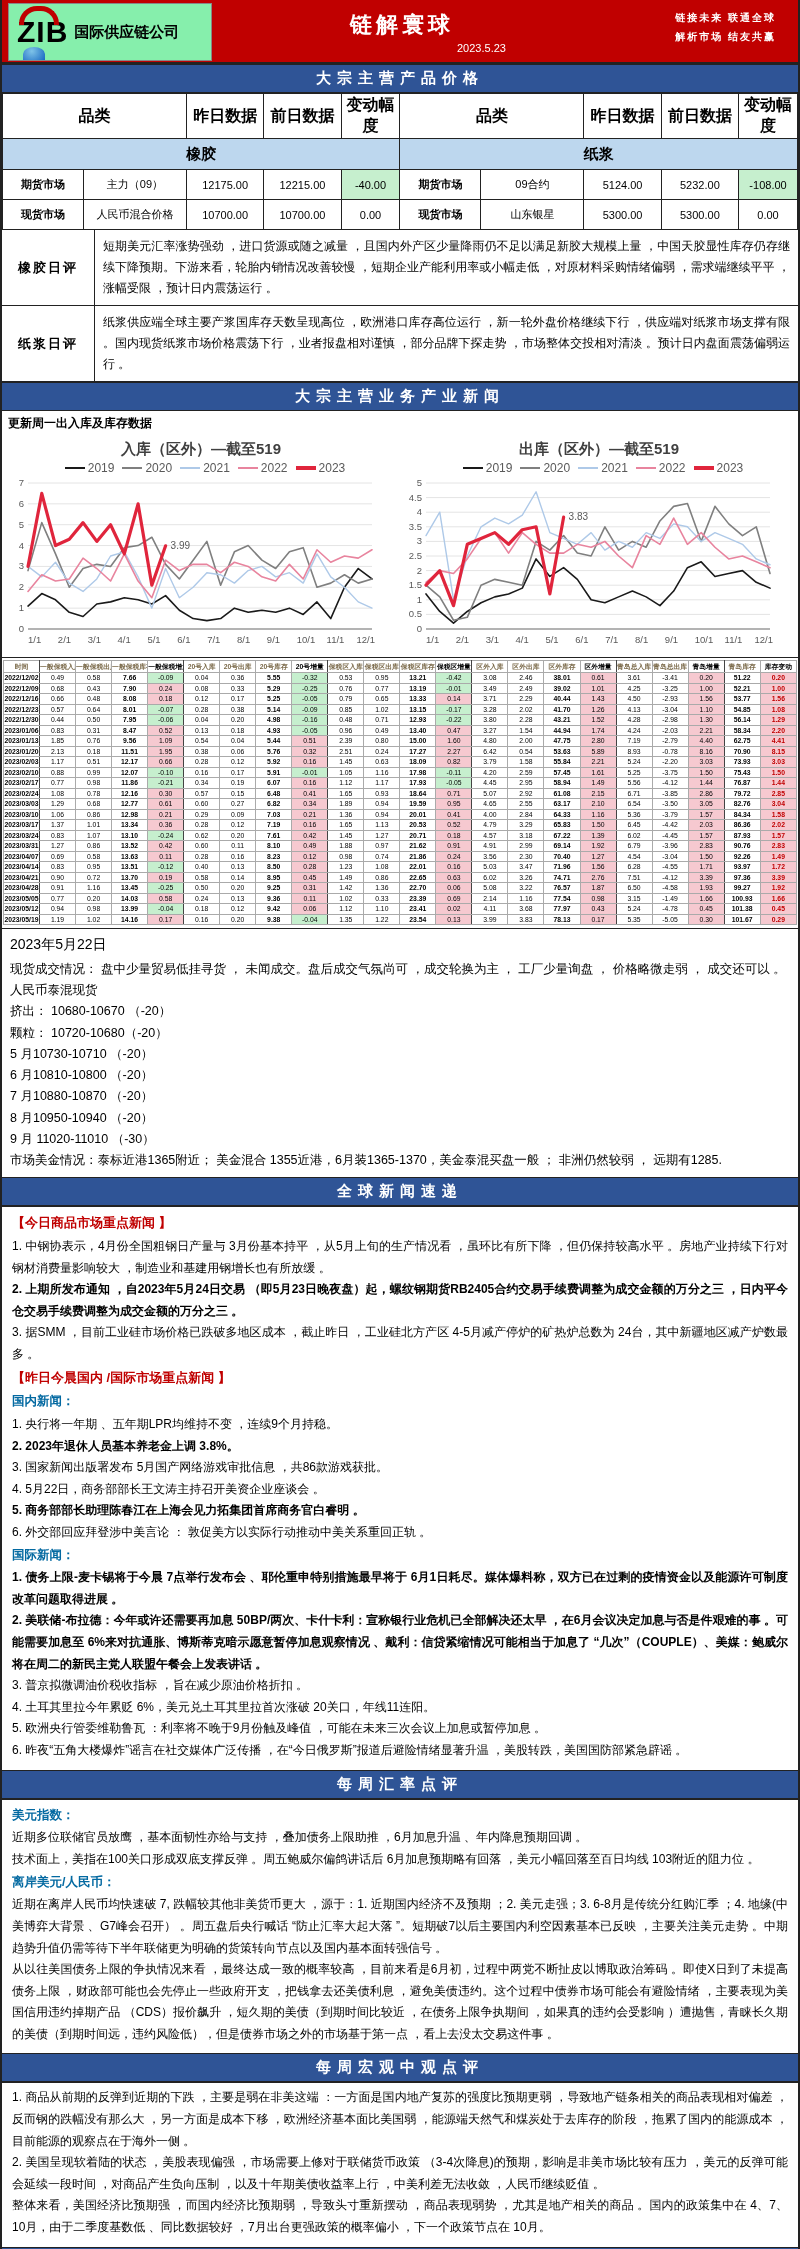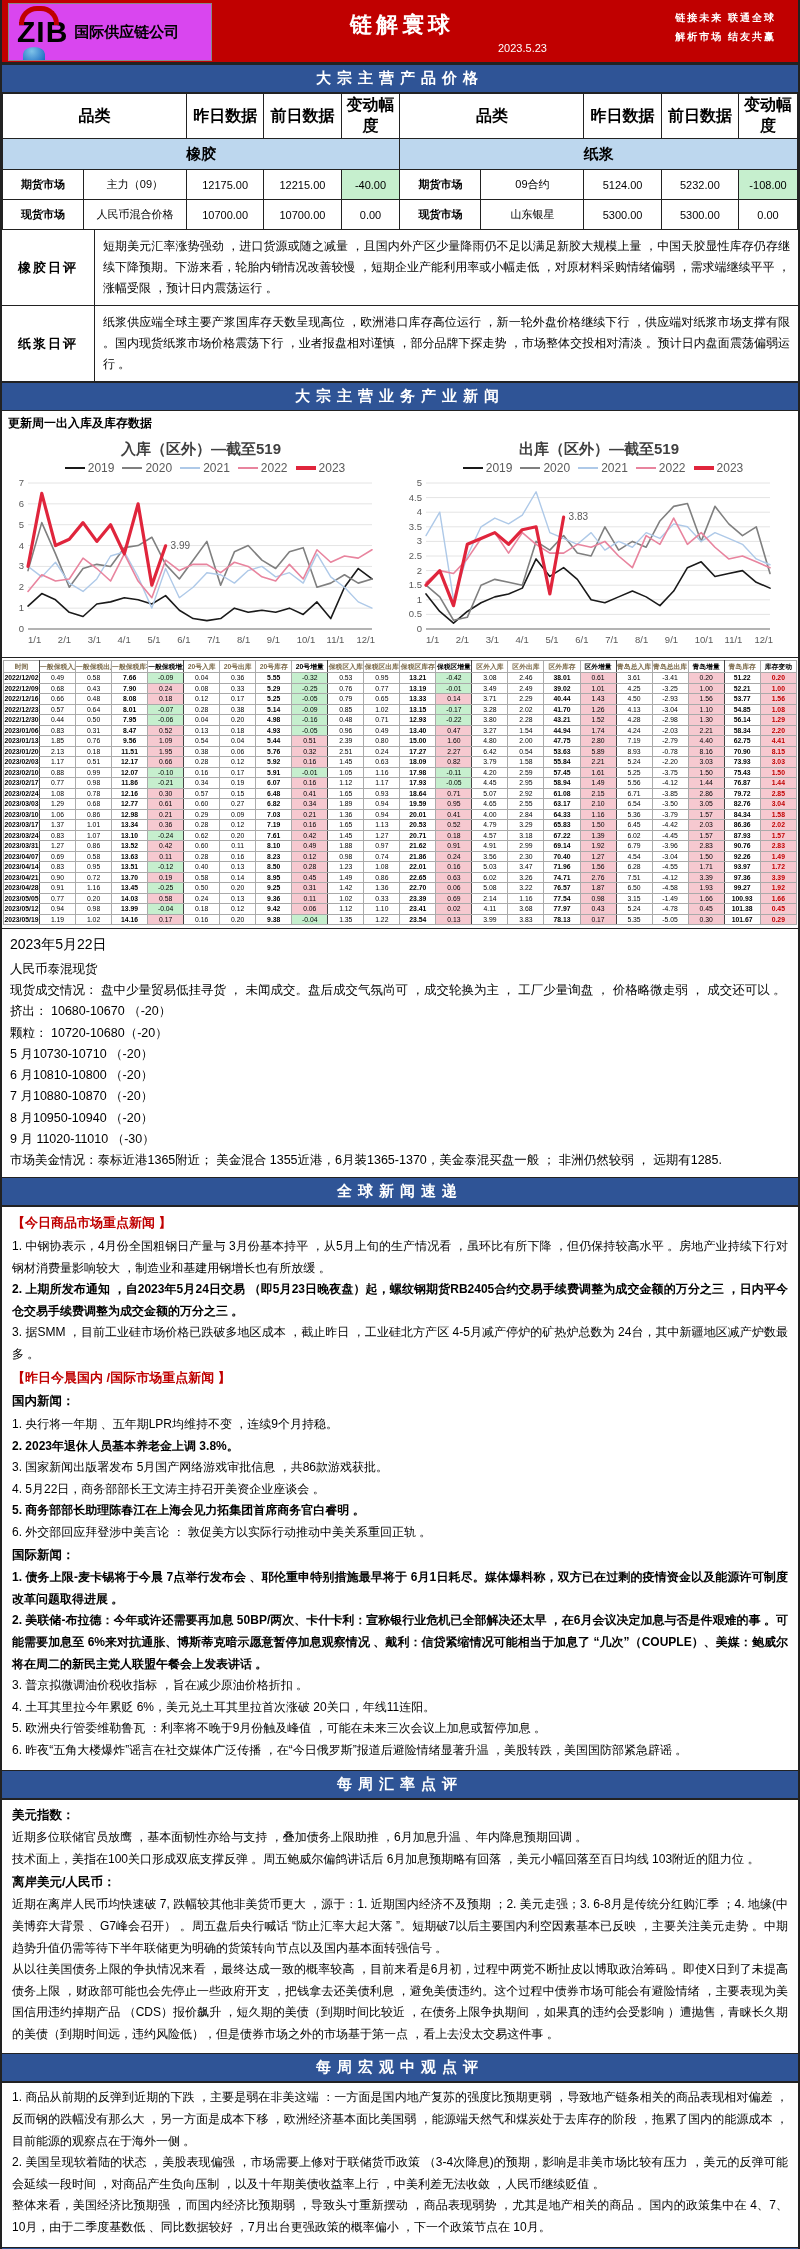--- a/index.html
+++ b/index.html
@@ -1,27 +1,27 @@
 <!DOCTYPE html>
 <html><head>
 <meta charset="utf-8">
 <style>
   html,body{margin:0;padding:0;background:#fff;}
   body{width:800px;font-family:"Liberation Sans","DejaVu Sans",sans-serif;color:#000;}
   .page{width:796px;margin:0 auto;border-left:2px solid #222;border-right:2px solid #222;border-bottom:2px solid #222;}
   
   .hdr{position:relative;height:62px;background:#c00000;border-bottom:2px solid #222;}
-  .logo-box{position:absolute;left:6px;top:3px;width:202px;height:56px;background:#d946ef;border:1px solid #888;overflow:hidden;}
+  .logo-box{position:absolute;left:6px;top:3px;width:202px;height:56px;background:#86efac;border:1px solid #888;overflow:hidden;}
   .logo-inner{display:flex;align-items:center;height:100%;padding-left:8px;}
   .zib{position:relative;font-size:30px;font-weight:bold;letter-spacing:1px;line-height:1;}
   .zib-arc{position:absolute;left:2px;top:-11px;width:30px;height:14px;border:5px solid #c00000;border-bottom:none;border-radius:18px 18px 0 0;}
   .zib-dot{position:absolute;left:6px;bottom:-14px;width:22px;height:14px;background:radial-gradient(circle at 40% 30%,#7ec3e8,#1565c0);border-radius:50% 50% 0 0;}
   .logo-cn{font-size:15px;font-weight:bold;margin-left:6px;}
   .hdr-title{position:absolute;left:270px;top:10px;width:260px;text-align:center;color:#fff;font-size:22px;font-weight:bold;letter-spacing:4px;}
-  .hdr-date{position:absolute;left:455px;top:42px;color:#fff;font-size:11px;margin-left:41px;}
+  .hdr-date{position:absolute;left:455px;top:42px;color:#fff;font-size:11px;}
   .hdr-slogans{position:absolute;right:22px;top:8px;color:#fff;font-size:10px;font-weight:bold;text-align:center;line-height:1.9;letter-spacing:2px;}
   
   .bar{background:#2f5496;color:#fff;text-align:center;font-size:15px;font-weight:bold;padding:4px 0;letter-spacing:6px;border-top:1px solid #222;border-bottom:1px solid #222;}
   
   table{border-collapse:collapse;}
   .price-tbl{width:100%;table-layout:fixed;}
   .price-tbl td,.price-tbl th{border:1px solid #222;text-align:center;overflow:hidden;}
   .price-tbl .grp{background:#bdd7ee;font-size:15px;font-weight:bold;height:28px;}
   .price-tbl td{font-size:11px;height:27px;}
   .price-tbl td.lbl{font-weight:bold;}
@@ -48,21 +48,21 @@
   .inv .pos{background:#f6c9d0;}
   .inv .neg{background:#c6efce;}
   .inv td.chg{color:#c00000;font-weight:bold;}
   .inv .gsep{border-right:1.4px solid #444 !important;}
   
   .spot{border-top:1px solid #222;padding:4px 8px 6px 8px;font-size:12.5px;line-height:1.7;}
   .spot .d{font-size:14px;margin-bottom:2px;}
   
   .blocks{padding:4px 10px 8px 10px;border-top:1px solid #222;}
   .blk-h{color:#c00000;font-weight:bold;font-size:13px;line-height:1.9;}
-  .blk-s{color:#000000;font-weight:bold;font-size:12.5px;line-height:1.9;}
+  .blk-s{color:#0369a1;font-weight:bold;font-size:12.5px;line-height:1.9;}
   .blk-i{font-size:12px;line-height:1.8;text-align:justify;}
   .blk-i.b{font-weight:bold;}
 </style>
 </head>
 <body>
 
 <div class="page">
 
   <div class="hdr">
     <div class="logo-box">
@@ -837,22 +837,22 @@
             <td class="bold">101.67</td>
             <td class="pos chg">0.29</td>
           </tr>
         </tbody>
     </table>
   </div>
 
   <div class="spot">
     <div class="d">2023年5月22日</div>
     <div id="spot-lines">
+        <div>现货成交情况： 盘中少量贸易低挂寻货 ， 未闻成交。盘后成交气氛尚可 ，成交轮换为主 ， 工厂少量询盘 ， 价格略微走弱 ， 成交还可以 。</div>
         <div>人民币泰混现货</div>
-        <div>现货成交情况： 盘中少量贸易低挂寻货 ， 未闻成交。盘后成交气氛尚可 ，成交轮换为主 ， 工厂少量询盘 ， 价格略微走弱 ， 成交还可以 。</div>
         <div>挤出： 10680-10670  （-20）</div>
         <div>颗粒： 10720-10680（-20）</div>
         <div>5 月10730-10710 （-20）</div>
         <div>6 月10810-10800 （-20）</div>
         <div>7 月10880-10870 （-20）</div>
         <div>8 月10950-10940 （-20）</div>
         <div>9 月  11020-11010 （-30）</div>
         <div>市场美金情况：泰标近港1365附近； 美金混合 1355近港，6月装1365-1370，美金泰混买盘一般 ； 非洲仍然较弱 ， 远期有1285.</div>
       </div>
   </div>

